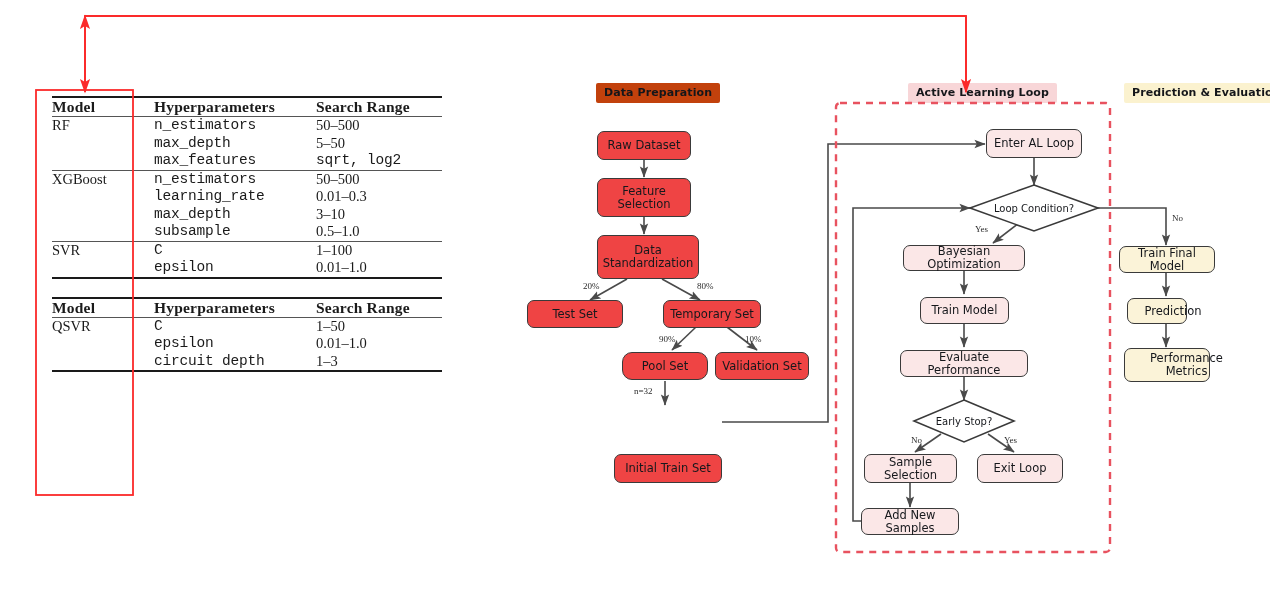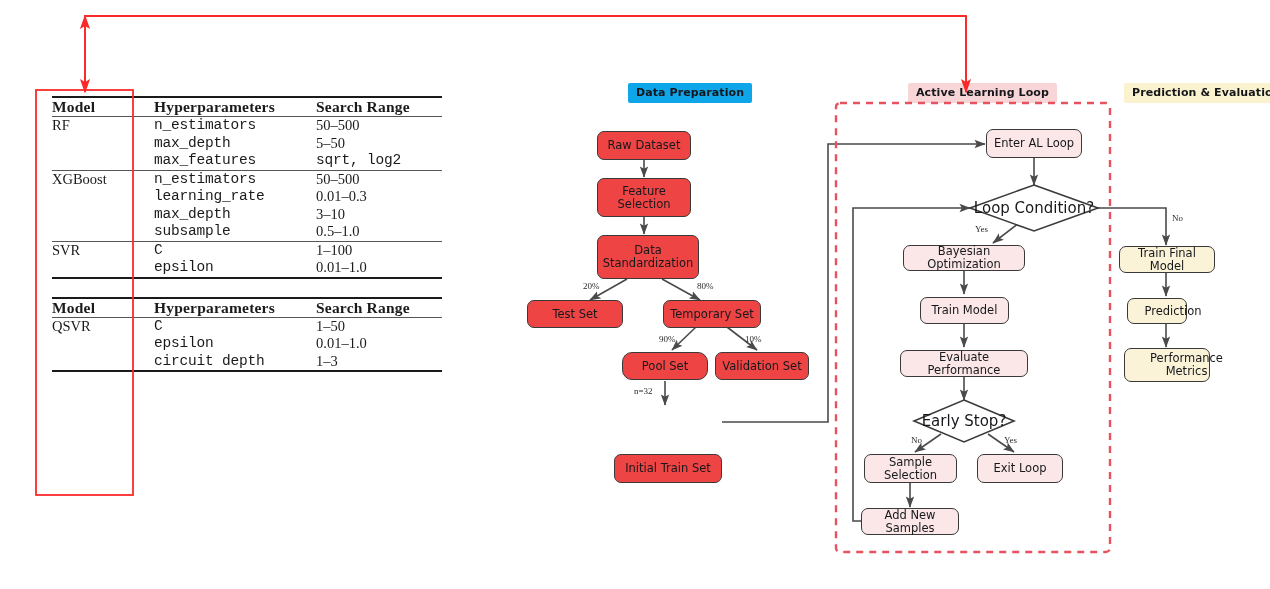--- a/index.html
+++ b/index.html
@@ -23,36 +23,36 @@
   .spacer-gap{height:18px;}
 
   
   #red-ann{position:absolute;left:0;top:0;width:1270px;height:589px;pointer-events:none;}
 
   
   #flow{position:absolute;left:0;top:0;width:1270px;height:589px;}
   .seclabel{position:absolute;font-family:"DejaVu Sans",sans-serif;font-weight:bold;
             font-size:11px;padding:3px 8px 4px 8px;border-radius:2px;white-space:nowrap;
             color:#14161a;letter-spacing:.1px;}
-  .sec-dp{background:#0ea5e9;margin-left:32px;}
+  .sec-dp{background:#c2410c;}
   .sec-al{background:#f8d6d8;}
   .sec-pe{background:#fbf2cf;}
 
   .node{position:absolute;box-sizing:border-box;border:1.5px solid #3a3a3a;
         border-radius:7px;display:flex;align-items:center;justify-content:center;
         text-align:center;font-family:"DejaVu Sans",sans-serif;font-size:11.5px;
         line-height:13px;color:#16181c;padding:2px 4px;}
   .n-blue{background:#ef4444;}
   .n-pink{background:#fbe7e7;}
   .n-yell{background:#fbf3d8;}
 
   .diamond{position:absolute;}
   .diamond .dlabel{position:absolute;left:0;top:0;width:100%;height:100%;
         display:flex;align-items:center;justify-content:center;
-        font-family:"DejaVu Sans",sans-serif;font-size:15px;color:#16181c;}
+        font-family:"DejaVu Sans",sans-serif;font-size:10px;color:#16181c;}
 
   .elabel{position:absolute;font-family:"Liberation Serif",serif;font-size:9px;
           color:#2b2b2b;white-space:nowrap;}
 </style>
 </head>
 <body>
 
 <div id="tables-wrap">
 
   <table class="hp">

